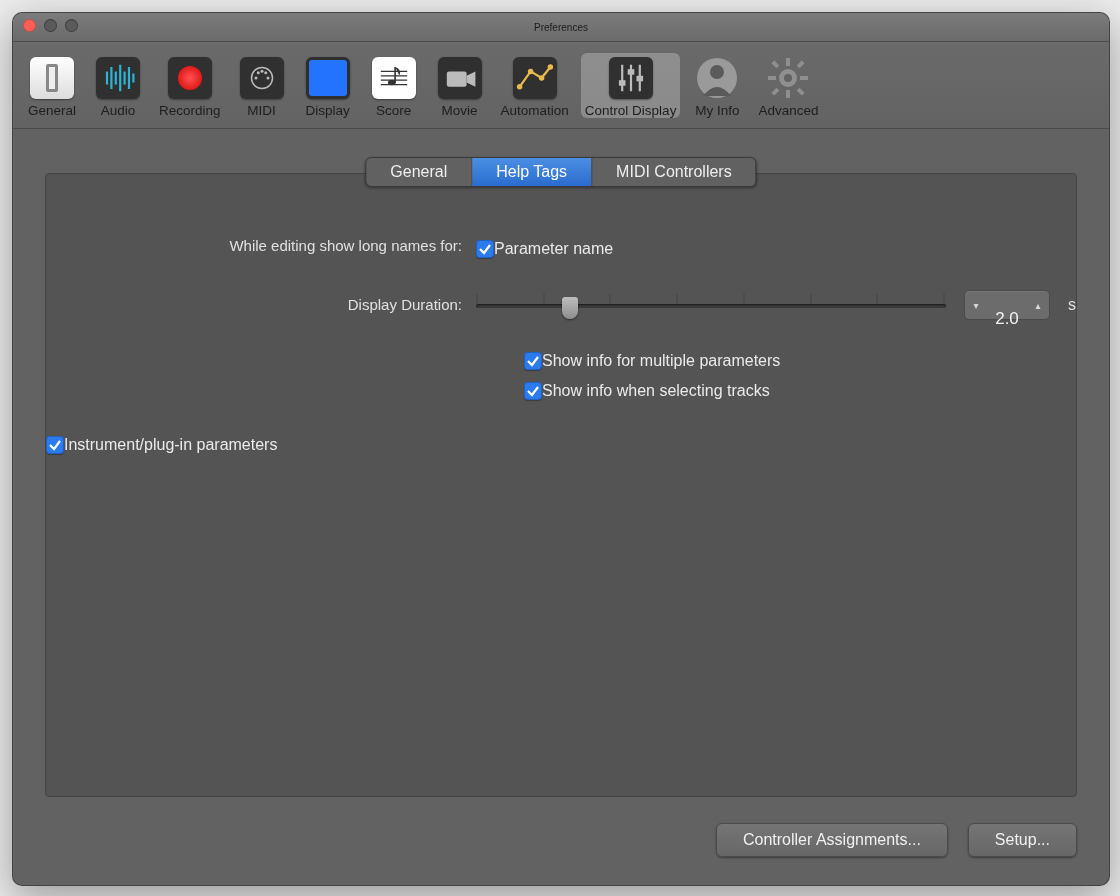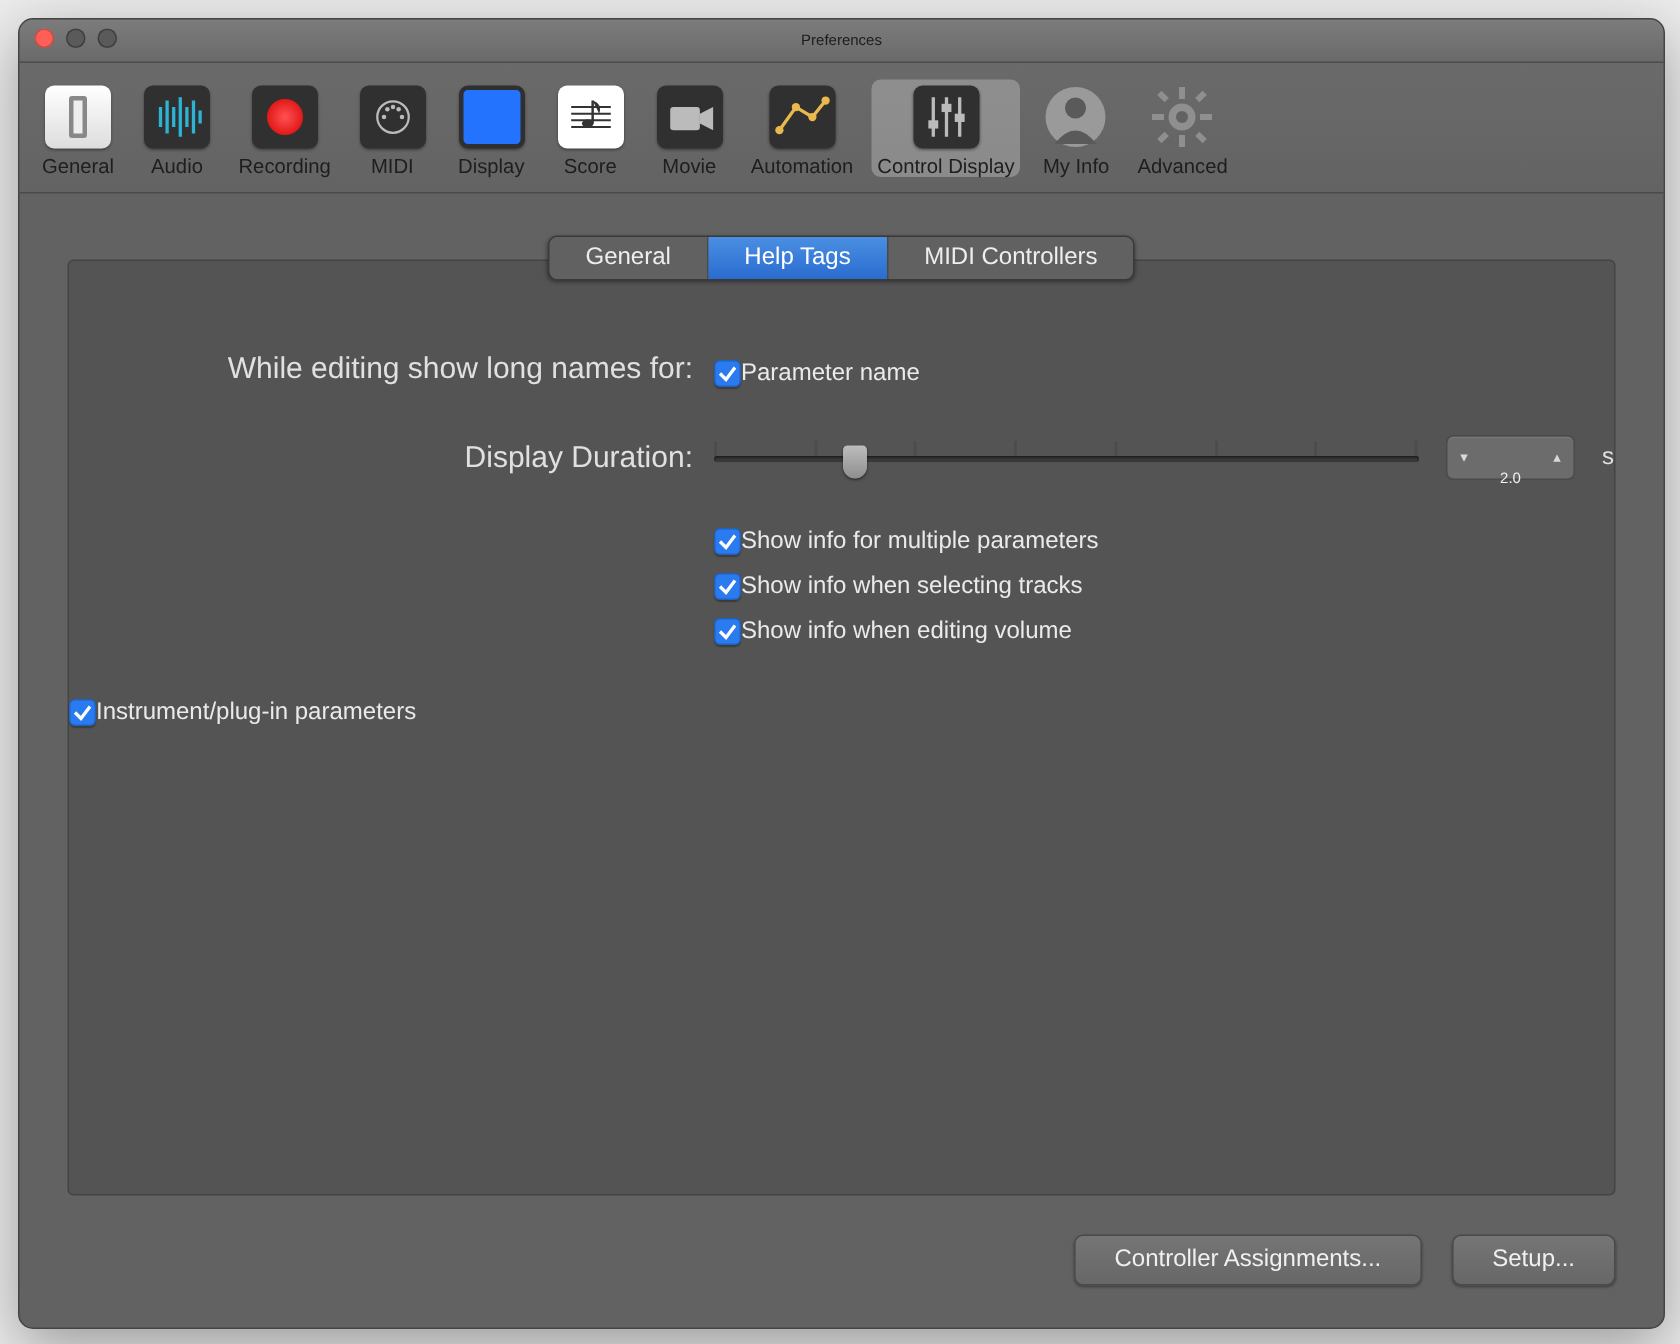--- a/index.html
+++ b/index.html
@@ -58,39 +58,39 @@
   
   .seg{position:absolute;top:-17px;left:50%;transform:translateX(-50%);
     display:flex;border-radius:6px;overflow:hidden;box-shadow:0 1px 3px rgba(0,0,0,.4);
     border:1px solid #3a3a3a;background:#616161;}
   .seg-item{padding:5px 24px;font-size:16px;color:#eee;border-right:1px solid #4a4a4a;cursor:pointer;white-space:nowrap;}
   .seg-item:last-child{border-right:none;}
   .seg-item.active{background:linear-gradient(#4a8fe2,#2a6cd0);color:#fff;}
   
   .form{position:absolute;top:60px;left:0;right:0;}
   .row{display:flex;align-items:flex-start;margin-bottom:8px;}
-  .label-col{flex:0 0 416px;text-align:right;padding-right:14px;color:#e0e0e0;font-size:20px;line-height:24px;}
+  .label-col{flex:0 0 416px;text-align:right;padding-right:14px;color:#e0e0e0;font-size:15px;line-height:24px;}
   .ctrl-col{flex:1;}
   .chk-row{display:flex;align-items:center;height:30px;}
   .chk{width:18px;height:18px;border-radius:4px;background:#2a7af0;display:flex;align-items:center;justify-content:center;cursor:pointer;
     box-shadow:inset 0 0 0 1px rgba(0,0,0,.2),0 1px 1px rgba(0,0,0,.3);}
   .chk svg{width:14px;height:14px;}
   .chk-label{color:#eaeaea;font-size:16px;}
   
   .slider-row{display:flex;align-items:center;gap:18px;}
   .slider{position:relative;width:470px;height:34px;}
   .slider-track{position:absolute;left:0;right:0;top:16px;height:4px;background:#3b3b3b;border-radius:2px;
     box-shadow:inset 0 1px 2px rgba(0,0,0,.6);}
   .tick{position:absolute;top:6px;width:2px;height:10px;background:#4c4c4c;}
   .knob{position:absolute;top:9px;width:16px;height:22px;background:linear-gradient(#bdbdbd,#8e8e8e);
     border-radius:3px 3px 8px 8px;box-shadow:0 1px 2px rgba(0,0,0,.5);transform:translateX(-50%);cursor:pointer;}
   .stepper{display:flex;align-items:center;background:#6c6c6c;border:1px solid #4a4a4a;border-radius:5px;
     height:28px;min-width:84px;box-shadow:inset 0 1px 0 rgba(255,255,255,.08);}
   .stepper .arr{flex:0 0 22px;display:flex;align-items:center;justify-content:center;color:#d8d8d8;font-size:10px;cursor:pointer;}
-  .stepper .val{flex:1;text-align:center;color:#f1f1f1;font-size:10px;margin-top:28px;}
+  .stepper .val{flex:1;text-align:center;color:#f1f1f1;font-size:17px;margin-top:28px;}
   .unit{color:#e0e0e0;font-size:16px;}
   
   .footer{position:absolute;right:32px;bottom:28px;display:flex;gap:20px;margin-top:48px;}
   .btn{background:linear-gradient(#757575,#676767);border:1px solid #4a4a4a;border-radius:6px;
     color:#f0f0f0;font-size:16px;padding:7px 26px;cursor:pointer;box-shadow:0 1px 2px rgba(0,0,0,.4);}
 </style>
 </head>
 <body>
 
 <div class="window">
@@ -287,47 +287,39 @@
             <div class="stepper">
               <div class="arr">▾</div>
               <div class="val">2.0</div>
               <div class="arr">▴</div>
             </div>
             <div class="unit">s</div>
           </div>
         </div>
       </div>
 
-      <div class="row" style="margin-top:24px;">
+      <div class="row" style="margin-top:24px;margin-left:48px;">
         <div class="label-col"></div>
         <div class="ctrl-col">
           <div class="chk-row">
               <div class="chk">
                 <svg viewBox="0 0 14 14">
                   <polyline points="2,7 6,11 12,3" fill="none" stroke="#fff" stroke-width="2.2"></polyline>
                 </svg>
               </div>
               <div class="chk-label">Show info for multiple parameters</div>
             </div>
           <div class="chk-row">
               <div class="chk">
                 <svg viewBox="0 0 14 14">
                   <polyline points="2,7 6,11 12,3" fill="none" stroke="#fff" stroke-width="2.2"></polyline>
                 </svg>
               </div>
               <div class="chk-label">Show info when selecting tracks</div>
             </div>
-          <div class="chk-row">
-              <div class="chk">
-                <svg viewBox="0 0 14 14">
-                  <polyline points="2,7 6,11 12,3" fill="none" stroke="#fff" stroke-width="2.2"></polyline>
-                </svg>
-              </div>
-              <div class="chk-label">Show info when editing volume</div>
-            </div>
         </div>
       </div>
 
       <div class="row" style="margin-top:24px;">
         <div class="ctrl-col">
           <div class="chk-row">
               <div class="chk">
                 <svg viewBox="0 0 14 14">
                   <polyline points="2,7 6,11 12,3" fill="none" stroke="#fff" stroke-width="2.2"></polyline>
                 </svg>

